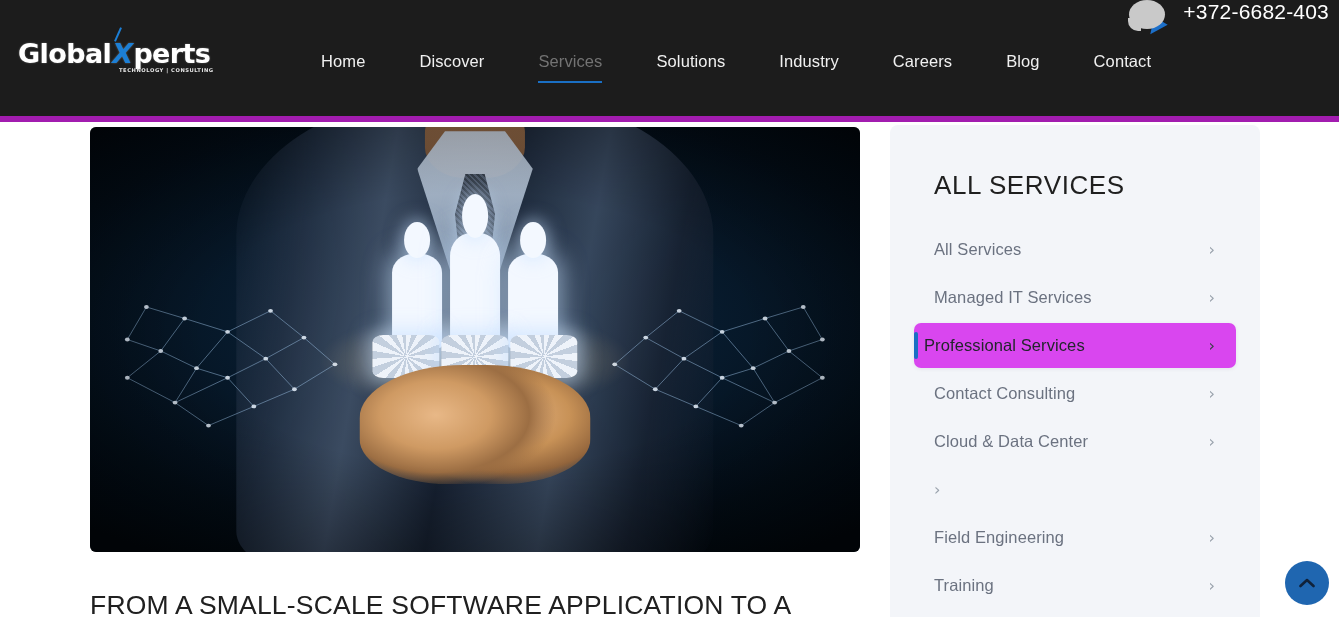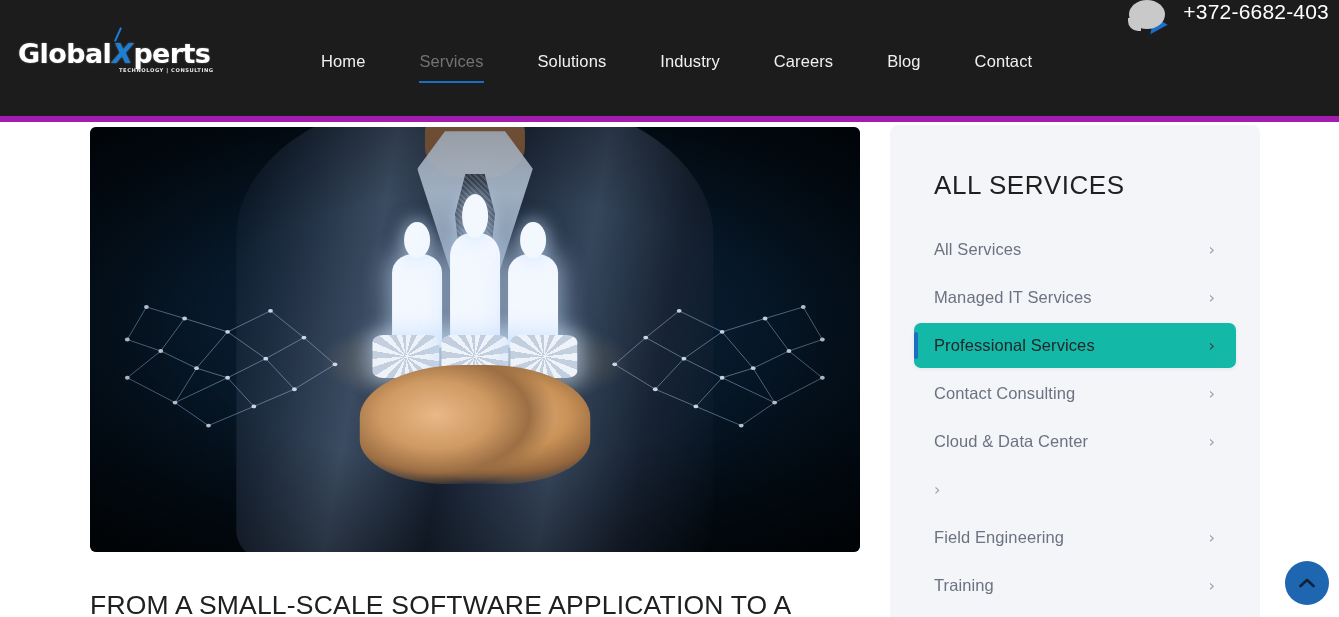--- a/index.html
+++ b/index.html
@@ -347,23 +347,24 @@
     letter-spacing: 0.1px;
     white-space: nowrap;
   }
   .service-item .chev {
     font-size: 16px;
     color: #9aa3ad;
     line-height: 1;
     font-family: "DejaVu Sans", sans-serif;
   }
   .service-item.active {
-    background: #14b8a6;
+    background: #d946ef;
     border-radius: 7px;
     box-shadow: 0 1px 4px rgba(20,30,50,.07);
+    padding-left: 10px;
   }
   .service-item.active .label { color: #22262b; }
   .service-item.active .chev { color: #3b4048; }
   .service-item.active::before {
     content: "";
     position: absolute;
     left: 0;
     top: 9px;
     bottom: 9px;
     width: 3.5px;
@@ -394,20 +395,21 @@
 
 <header class="site-header">
 
   <a class="logo">
     <div class="logo-wordmark"><span>Global</span><span class="logo-x">X</span><span>perts</span></div>
     <div class="logo-tagline">TECHNOLOGY | CONSULTING</div>
   </a>
 
   <nav class="main-nav">
     <div class="nav-item">Home</div>
+    <div class="nav-item">Discover</div>
     <div class="nav-item active">Services</div>
     <div class="nav-item">Solutions</div>
     <div class="nav-item">Industry</div>
     <div class="nav-item">Careers</div>
     <div class="nav-item">Blog</div>
     <div class="nav-item">Contact</div>
   </nav>
 
   <div class="header-contact">
     <div class="chat-icon">

